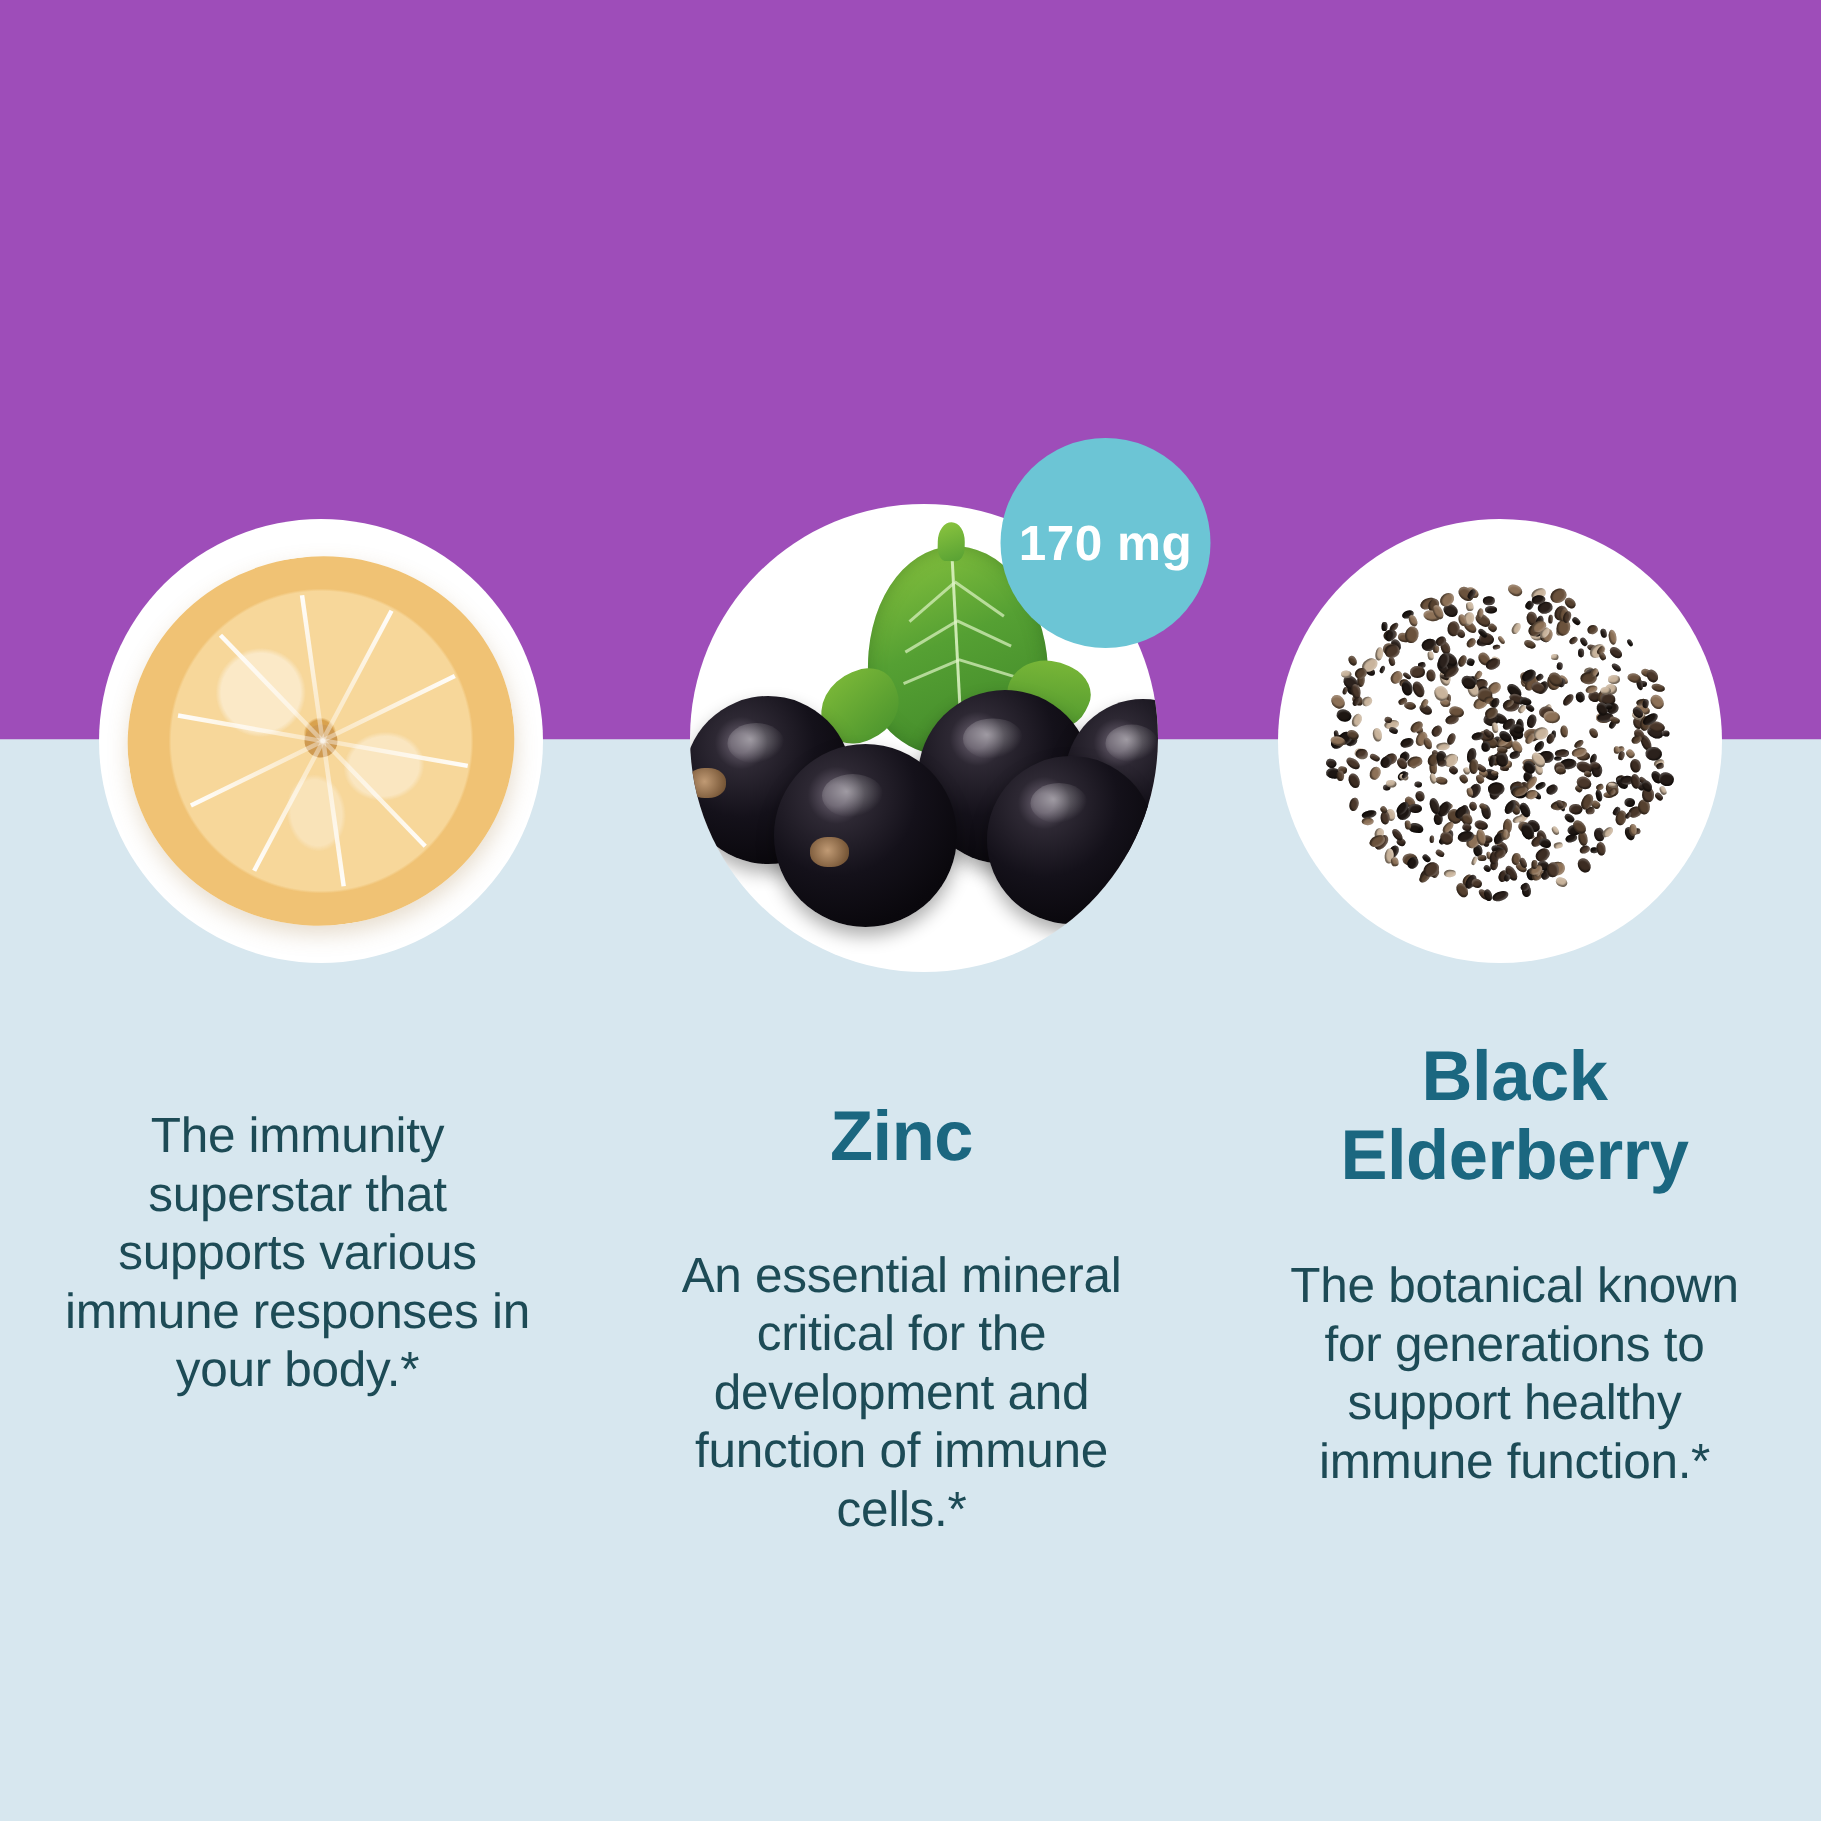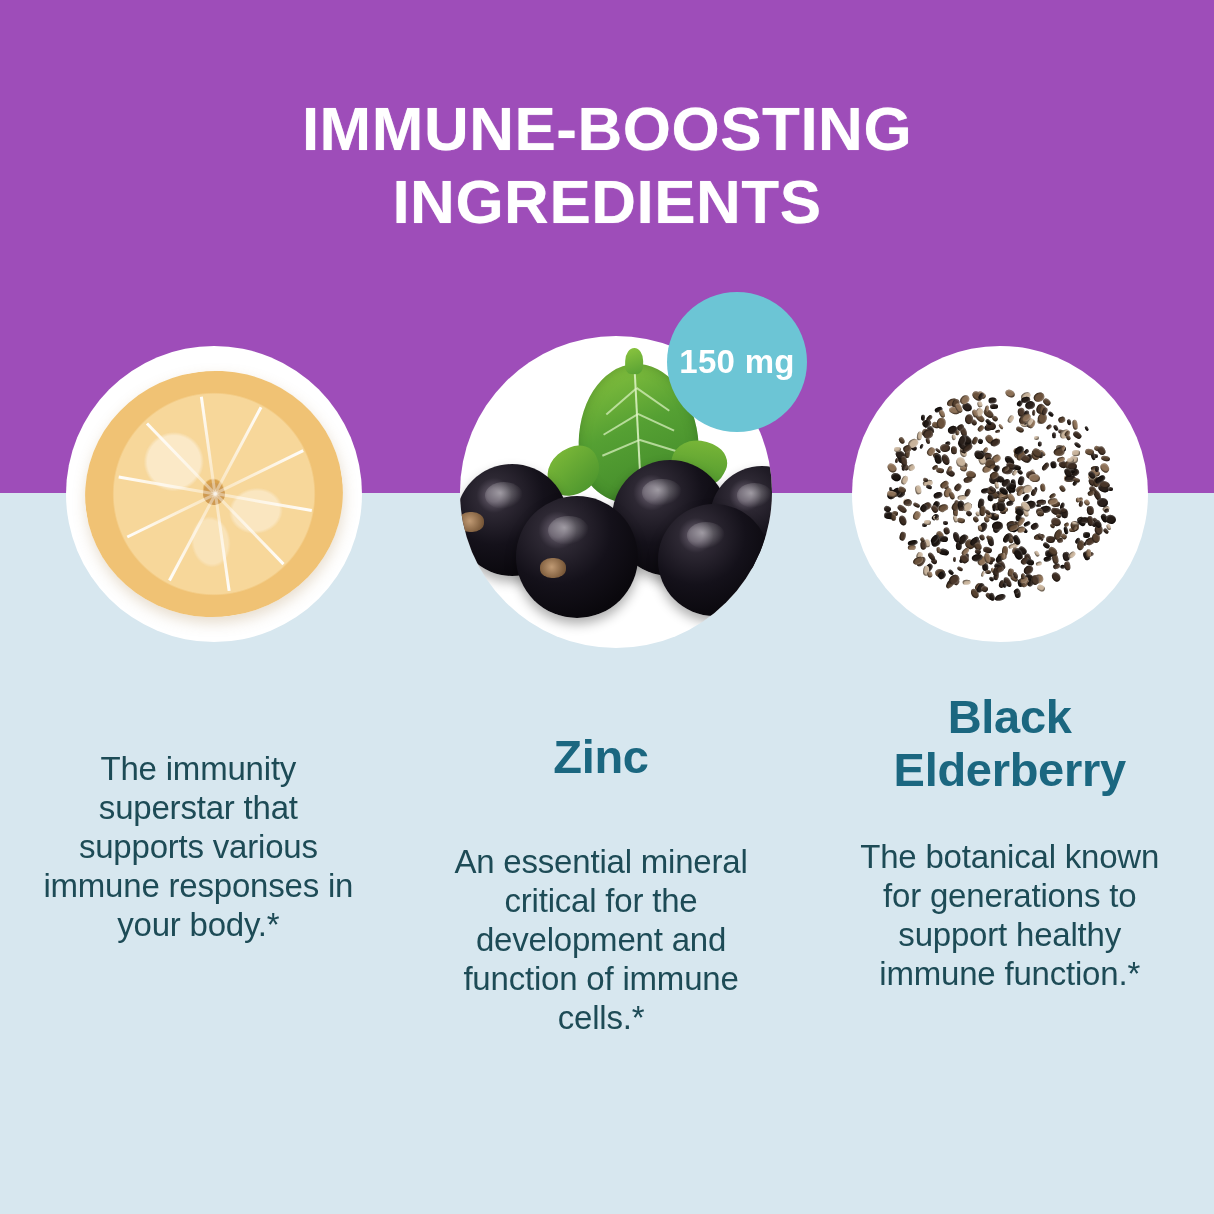--- a/index.html
+++ b/index.html
@@ -175,37 +175,33 @@
     letter-spacing:-.3px;
   }
   .col1 .ing-title{margin-top:40px;}
   .col2 .ing-title{margin-top:0px;}
   .col3 .ing-title{margin-top:40px;}
 
   .ing-desc{
     color:#1d4b56;
     font-size:33px;
     line-height:1.18;
-    margin-top:60px;
+    margin-top:48px;
     letter-spacing:-.2px;
   }
   .col2 .ing-desc{margin-top:42px;}
 </style>
 </head>
 <body>
 
 <div class="stage">
 
   <div class="band-purple"></div>
   <div class="band-blue"></div>
 
-  <div class="title">
-    <span>IMMUNE-BOOSTING</span>
-    <span class="l2">INGREDIENTS</span>
-  </div>
 
   <div class="circle c1">
     <div class="citrus">
       <div class="veil"></div>
       <div class="pith"></div>
       <div class="seg" style="transform:rotate(0deg)"></div>
       <div class="seg" style="transform:rotate(36deg)"></div>
       <div class="seg" style="transform:rotate(72deg)"></div>
       <div class="seg" style="transform:rotate(108deg)"></div>
       <div class="seg" style="transform:rotate(144deg)"></div>
@@ -774,21 +770,21 @@
         <div class="seed" style="left: 76.4px; top: 50.3px; width: 10.9px; height: 7px; background: rgb(43, 33, 28); transform: rotate(113deg); box-shadow: rgba(0, 0, 0, 0.45) -1px -1px 1px inset, rgba(255, 255, 255, 0.18) 1px 1px 1px inset;"></div>
         <div class="seed" style="left: 188.6px; top: 82.1px; width: 5.3px; height: 4.1px; background: rgb(29, 22, 18); transform: rotate(16deg); box-shadow: rgba(0, 0, 0, 0.45) -1px -1px 1px inset, rgba(255, 255, 255, 0.18) 1px 1px 1px inset;"></div>
         <div class="seed" style="left: 18.3px; top: 71px; width: 10.1px; height: 5.9px; background: rgb(74, 55, 42); transform: rotate(80deg); box-shadow: rgba(0, 0, 0, 0.45) -1px -1px 1px inset, rgba(255, 255, 255, 0.18) 1px 1px 1px inset;"></div>
         <div class="seed" style="left: 90.5px; top: 167px; width: 10.7px; height: 7.2px; background: rgb(36, 27, 22); transform: rotate(168deg); box-shadow: rgba(0, 0, 0, 0.45) -1px -1px 1px inset, rgba(255, 255, 255, 0.18) 1px 1px 1px inset;"></div>
         <div class="seed" style="left: 17px; top: 130.1px; width: 9.8px; height: 6.7px; background: rgb(60, 44, 34); transform: rotate(70deg); box-shadow: rgba(0, 0, 0, 0.45) -1px -1px 1px inset, rgba(255, 255, 255, 0.18) 1px 1px 1px inset;"></div>
         <div class="seed" style="left: 126.9px; top: 157.2px; width: 7.2px; height: 4.3px; background: rgb(201, 180, 156); transform: rotate(154deg); box-shadow: rgba(0, 0, 0, 0.45) -1px -1px 1px inset, rgba(255, 255, 255, 0.18) 1px 1px 1px inset;"></div>
       </div>
   </div>
 
   <div class="badge">
-    <span>150 mg</span>
+    <span>170 mg</span>
   </div>
 
   <div class="cols">
     <div class="col col1">
       <div class="ing-desc">The immunity superstar that supports various immune responses in your body.*</div>
     </div>
     <div class="col col3">
       <div class="ing-title">Zinc</div>
       <div class="ing-desc">An essential mineral critical for the development and function of immune cells.*</div>
     </div>

